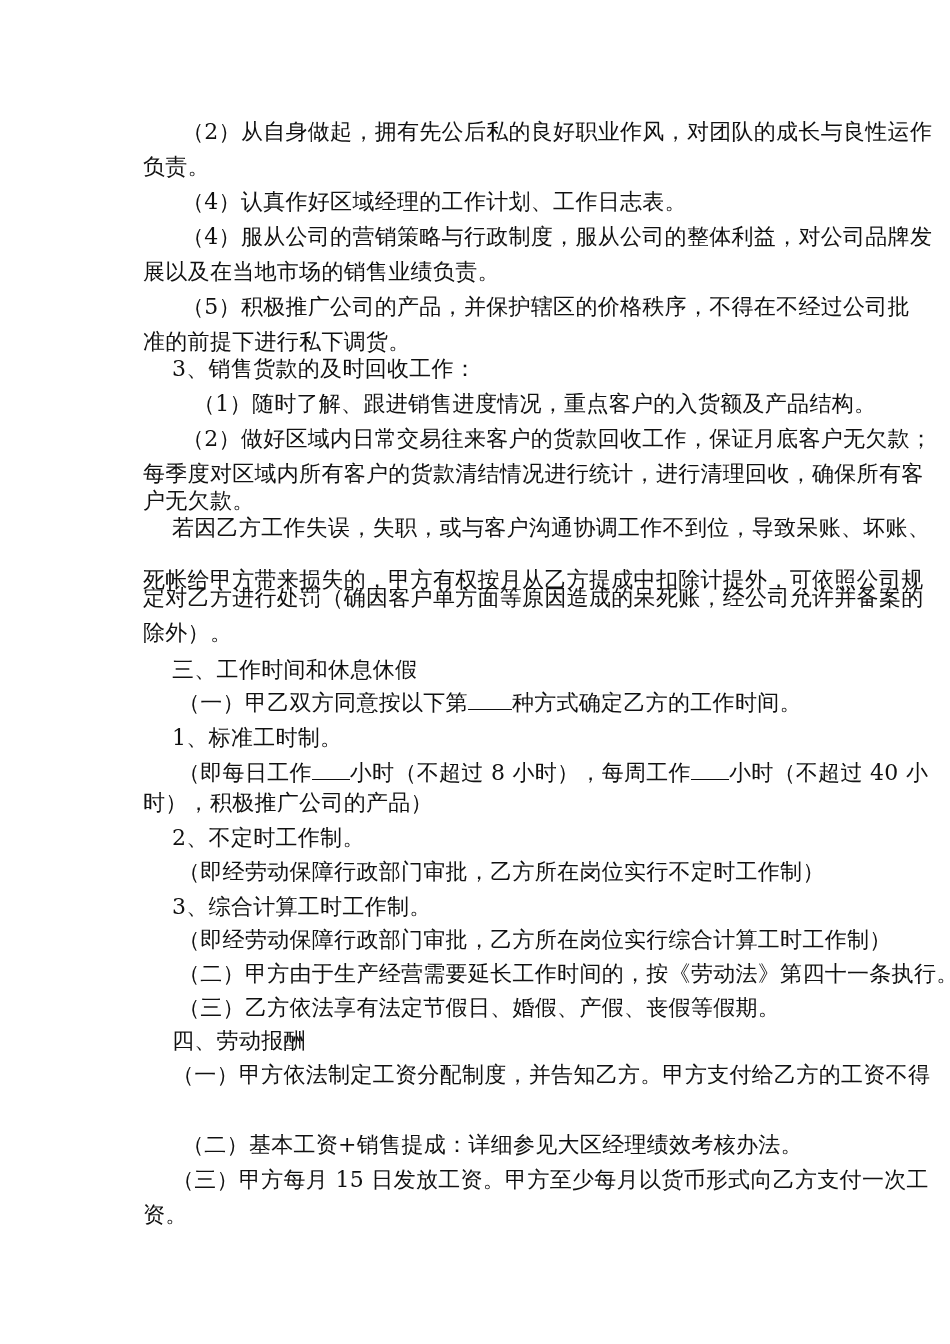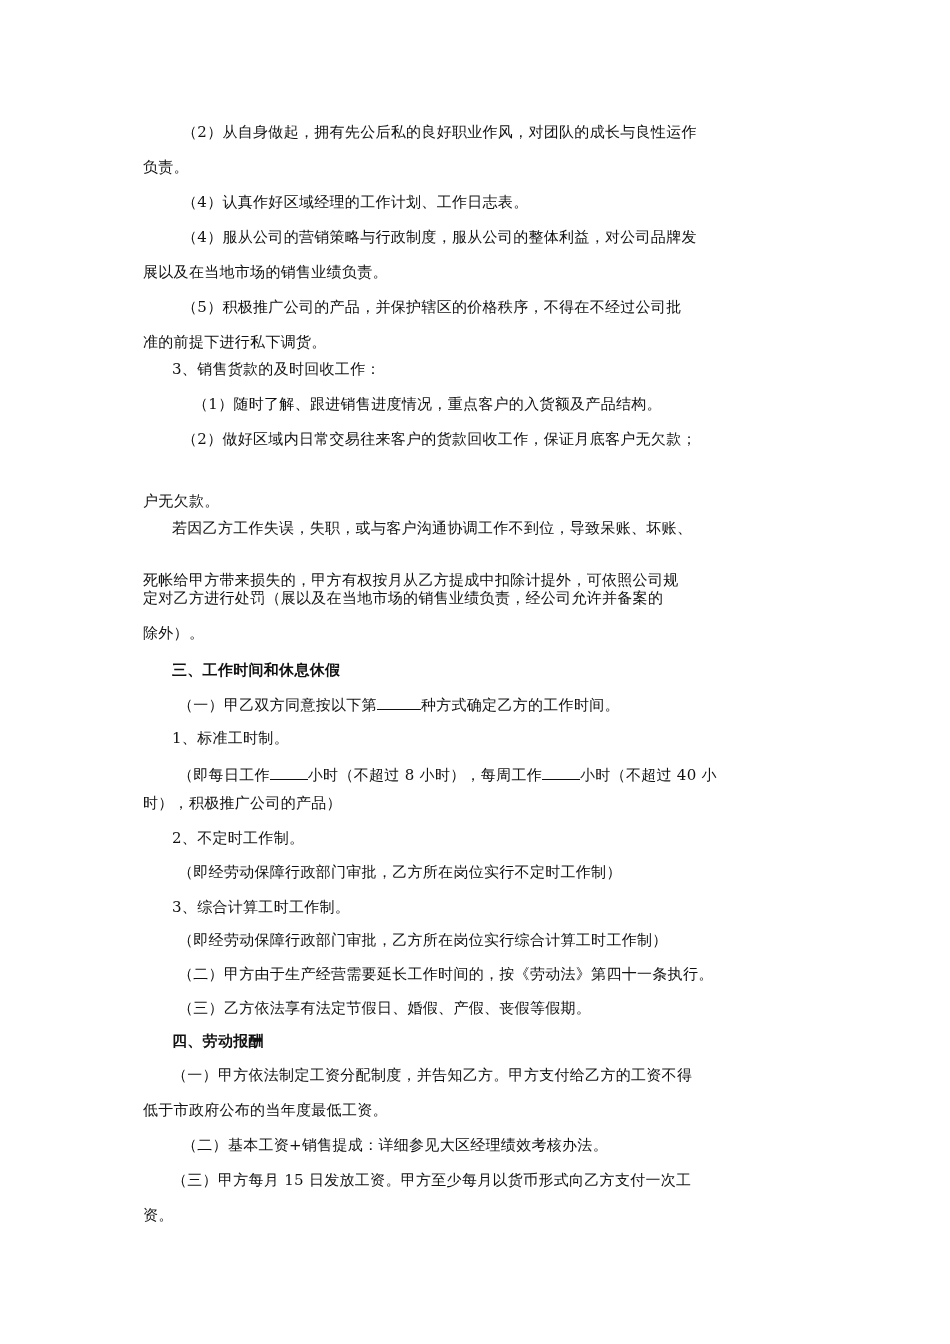--- a/index.html
+++ b/index.html
@@ -4,66 +4,66 @@
 <style>
   html, body { margin: 0; padding: 0; background: #ffffff; }
   body { width: 950px; height: 1344px; position: relative; overflow: hidden; }
   .page {
     position: absolute; left: 0; top: 0; width: 950px; height: 1344px;
     background: #ffffff;
   }
   .line {
     position: absolute;
     font-family: "DejaVu Serif", "Liberation Serif", serif;
-    font-size: 15px;
+    font-size: 22px;
     color: #111111;
     white-space: nowrap;
     line-height: 20px;
     letter-spacing: 0.3px;
   }
-  .bold { font-family: "DejaVu Sans", "Liberation Sans", sans-serif; font-weight: bold; }
+  .bold { font-family: "DejaVu Sans", "Liberation Sans", sans-serif; font-weight: normal; }
   .blank { display: inline-block; border-bottom: 1.5px solid #111; height: 16px; vertical-align: baseline; }
 </style>
 </head>
 <body>
 
 <div class="page">
 
   <div class="line" style="left:182px;top:122px">（2）从自身做起，拥有先公后私的良好职业作风，对团队的成长与良性运作</div>
   <div class="line" style="left:143px;top:157px">负责。</div>
   <div class="line" style="left:182px;top:192px">（4）认真作好区域经理的工作计划、工作日志表。</div>
   <div class="line" style="left:182px;top:227px">（4）服从公司的营销策略与行政制度，服从公司的整体利益，对公司品牌发</div>
   <div class="line" style="left:143px;top:262px">展以及在当地市场的销售业绩负责。</div>
   <div class="line" style="left:182px;top:297px">（5）积极推广公司的产品，并保护辖区的价格秩序，不得在不经过公司批</div>
   <div class="line" style="left:143px;top:332px">准的前提下进行私下调货。</div>
   <div class="line" style="left:172px;top:359px">3、销售货款的及时回收工作：</div>
   <div class="line" style="left:193px;top:394px">（1）随时了解、跟进销售进度情况，重点客户的入货额及产品结构。</div>
   <div class="line" style="left:182px;top:429px">（2）做好区域内日常交易往来客户的货款回收工作，保证月底客户无欠款；</div>
+  <div class="line" style="left:143px;top:464px">每季度对区域内所有客户的货款清结情况进行统计，进行清理回收，确保所有客</div>
   <div class="line" style="left:143px;top:491px">户无欠款。</div>
   <div class="line" style="left:172px;top:518px">若因乙方工作失误，失职，或与客户沟通协调工作不到位，导致呆账、坏账、</div>
   <div class="line" style="left:143px;top:570px">死帐给甲方带来损失的，甲方有权按月从乙方提成中扣除计提外，可依照公司规</div>
-  <div class="line" style="left:143px;top:588px">定对乙方进行处罚（展以及在当地市场的销售业绩负责，经公司允许并备案的</div>
+  <div class="line" style="left:143px;top:588px">定对乙方进行处罚（确因客户单方面等原因造成的呆死账，经公司允许并备案的</div>
   <div class="line" style="left:143px;top:623px">除外）。</div>
 
   <div class="line bold" style="left:172px;top:660px">三、工作时间和休息休假</div>
   <div class="line" style="left:178px;top:693px">
     <span>（一）甲乙双方同意按以下第</span><span class="blank" style="width:44px"></span><span>种方式确定乙方的工作时间。</span>
   </div>
   <div class="line" style="left:172px;top:728px">1、标准工时制。</div>
   <div class="line" style="left:178px;top:763px">
     <span>（即每日工作</span><span class="blank" style="width:38px"></span><span>小时（不超过 8 小时），每周工作</span><span class="blank" style="width:38px"></span><span>小时（不超过 40 小</span>
   </div>
   <div class="line" style="left:143px;top:793px">时），积极推广公司的产品）</div>
   <div class="line" style="left:172px;top:828px">2、不定时工作制。</div>
   <div class="line" style="left:178px;top:862px">（即经劳动保障行政部门审批，乙方所在岗位实行不定时工作制）</div>
   <div class="line" style="left:172px;top:897px">3、综合计算工时工作制。</div>
   <div class="line" style="left:178px;top:930px">（即经劳动保障行政部门审批，乙方所在岗位实行综合计算工时工作制）</div>
   <div class="line" style="left:178px;top:964px">（二）甲方由于生产经营需要延长工作时间的，按《劳动法》第四十一条执行。</div>
   <div class="line" style="left:178px;top:998px">（三）乙方依法享有法定节假日、婚假、产假、丧假等假期。</div>
 
   <div class="line bold" style="left:172px;top:1031px">四、劳动报酬</div>
   <div class="line" style="left:172px;top:1065px">（一）甲方依法制定工资分配制度，并告知乙方。甲方支付给乙方的工资不得</div>
-  <div class="line" style="left:143px;top:1100px">低于市政府公布的当年度最低工资。</div>
   <div class="line" style="left:182px;top:1135px">（二）基本工资+销售提成：详细参见大区经理绩效考核办法。</div>
   <div class="line" style="left:172px;top:1170px">（三）甲方每月 15 日发放工资。甲方至少每月以货币形式向乙方支付一次工</div>
   <div class="line" style="left:143px;top:1205px">资。</div>
 
 </div>
 
 </body></html>

